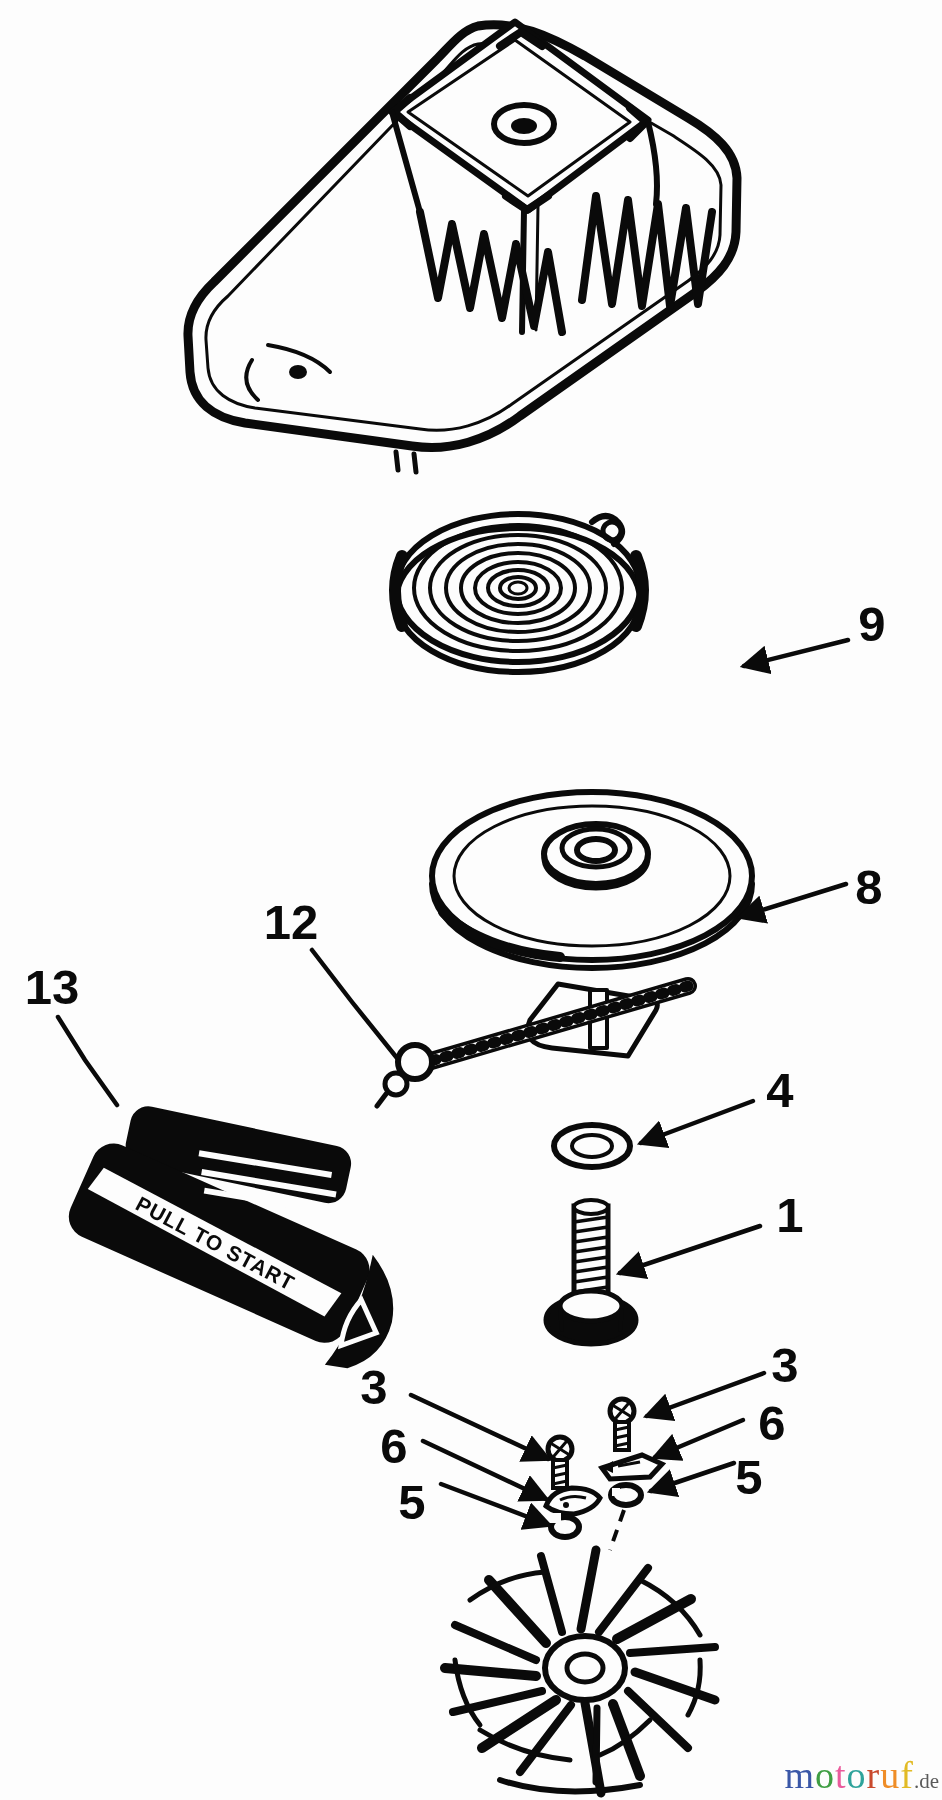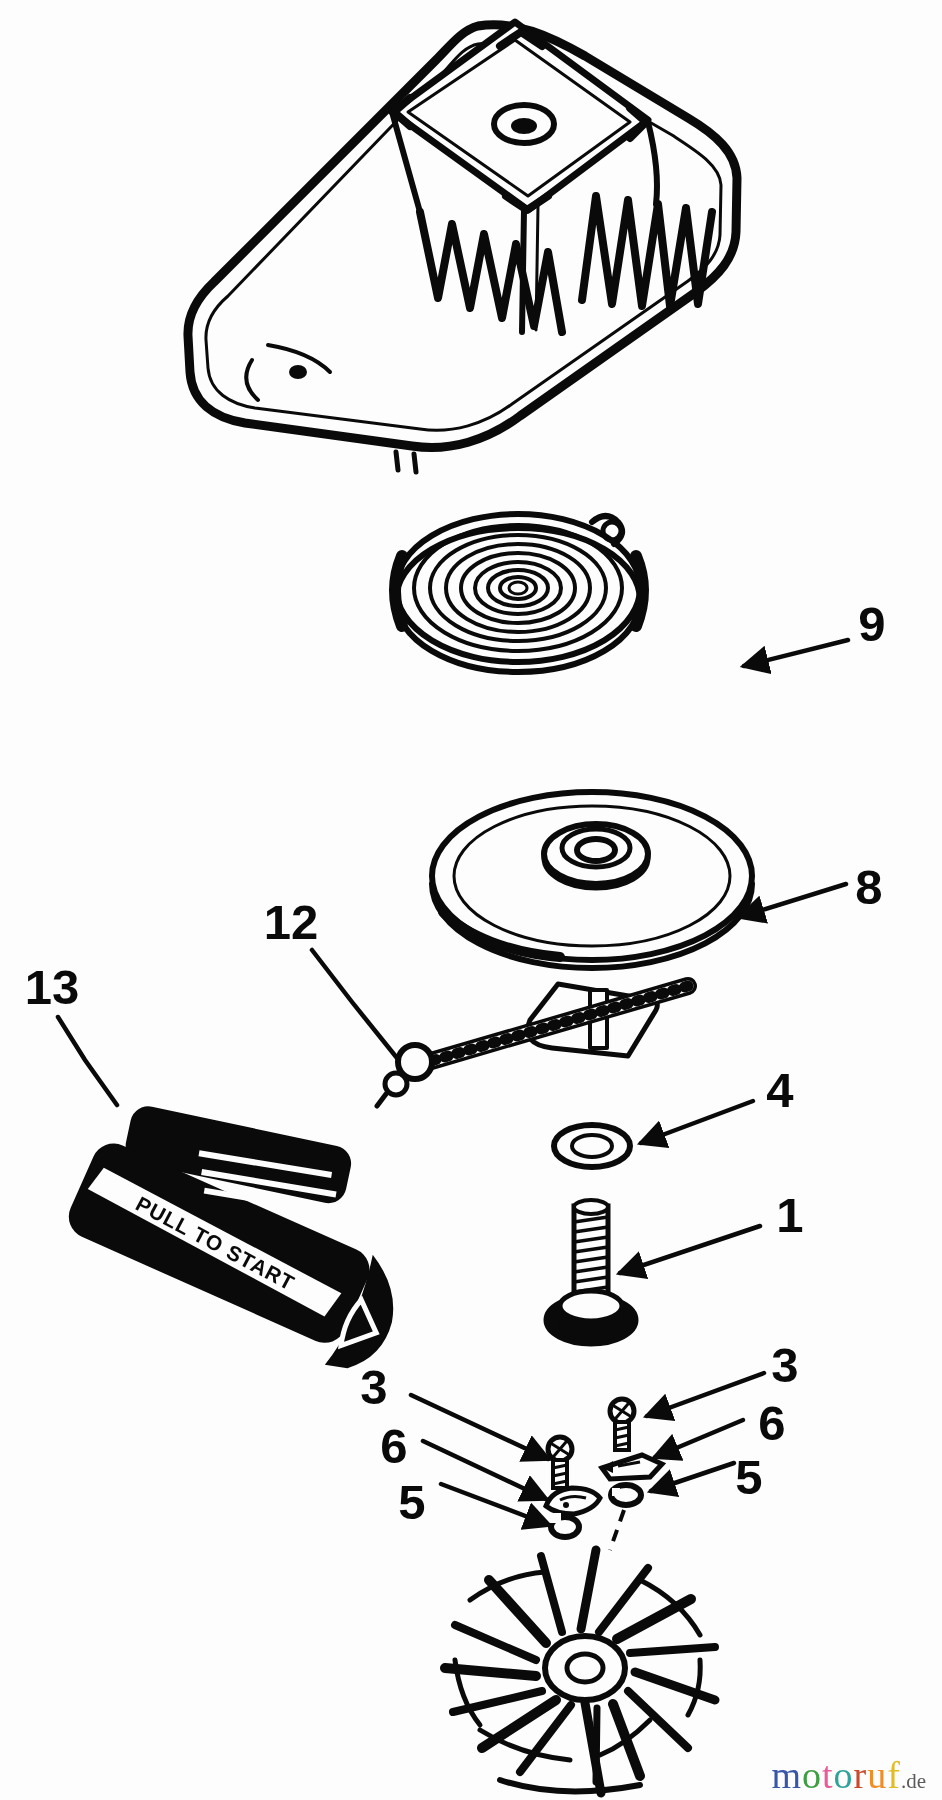--- a/index.html
+++ b/index.html
@@ -10,21 +10,21 @@
   svg{position:absolute;left:0;top:0;}
   .callout-text{
     font-family:"Liberation Sans",sans-serif;
     font-size:49px;font-weight:600;fill:#0a0a0a;
   }
   .handle-text{
     font-family:"Liberation Sans",sans-serif;
     font-size:21px;font-weight:bold;letter-spacing:1px;fill:#0a0a0a;
   }
   .watermark{
-    position:absolute;right:16px;bottom:6px;
+    position:absolute;right:3px;bottom:6px;
     font-family:"Liberation Serif",serif;
     font-size:38px;letter-spacing:1px;line-height:1;
     user-select:none;
     text-align:right;
   }
   .watermark .suffix{font-size:21px;color:#5a5a5a;letter-spacing:0;}
 </style>
 </head>
 <body>
 

